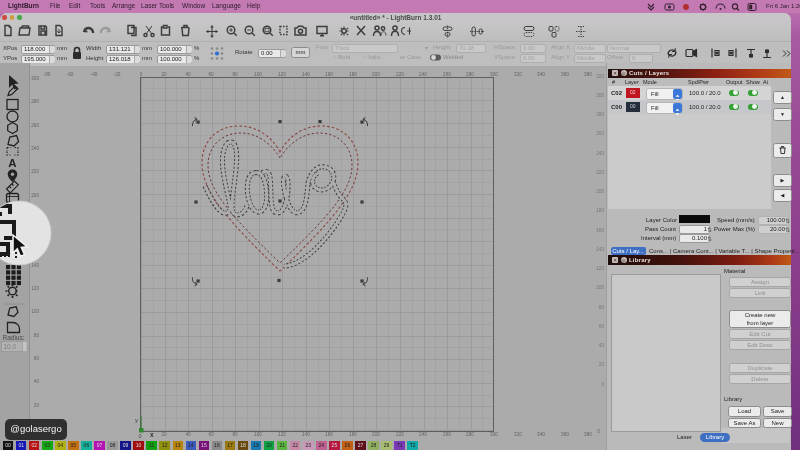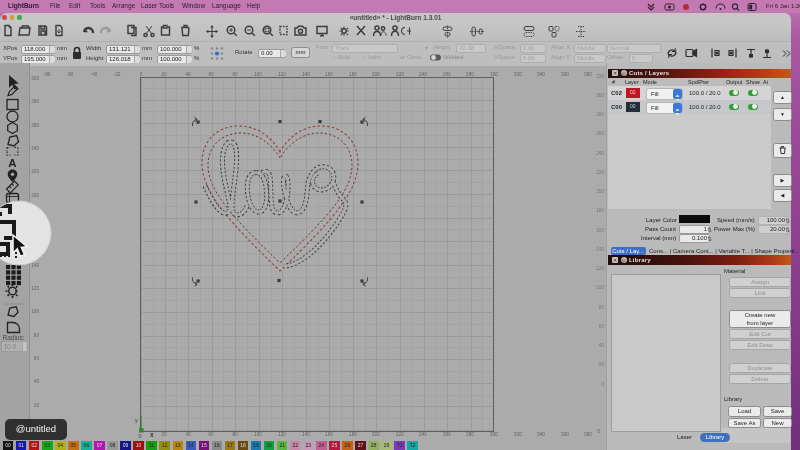--- a/index.html
+++ b/index.html
@@ -517,13 +517,13 @@
   <path d="M10 22h18v16h-10" stroke-width="4"></path>
   <path d="M2 30h8v14h12v10H8" stroke-width="4"></path>
   <path d="M4 24h12M4 40v-12" stroke-width="2" stroke-dasharray="2 2"></path>
   <path d="M14 56h12M30 44v14" stroke-width="2" stroke-dasharray="2 2"></path>
  </g>
  <circle cx="33" cy="33" r="32" fill="none" stroke="#cfcfcf" stroke-width="1"></circle>
 </svg>
 <svg class="abs" style="left:9px;top:233px" width="26" height="29" viewBox="0 0 26 29">
  <path d="M4 2l0 18 4.3-4.1 3.1 7.4 4.1-1.7-3.2-7.3 6-0.5z" fill="#111" stroke="#f2f2f2" stroke-width="1.5"></path>
 </svg>
-<div class="abs" id="wm">@untitled</div>
+<div class="abs" id="wm">@golasergo</div>
 
 </body></html>

